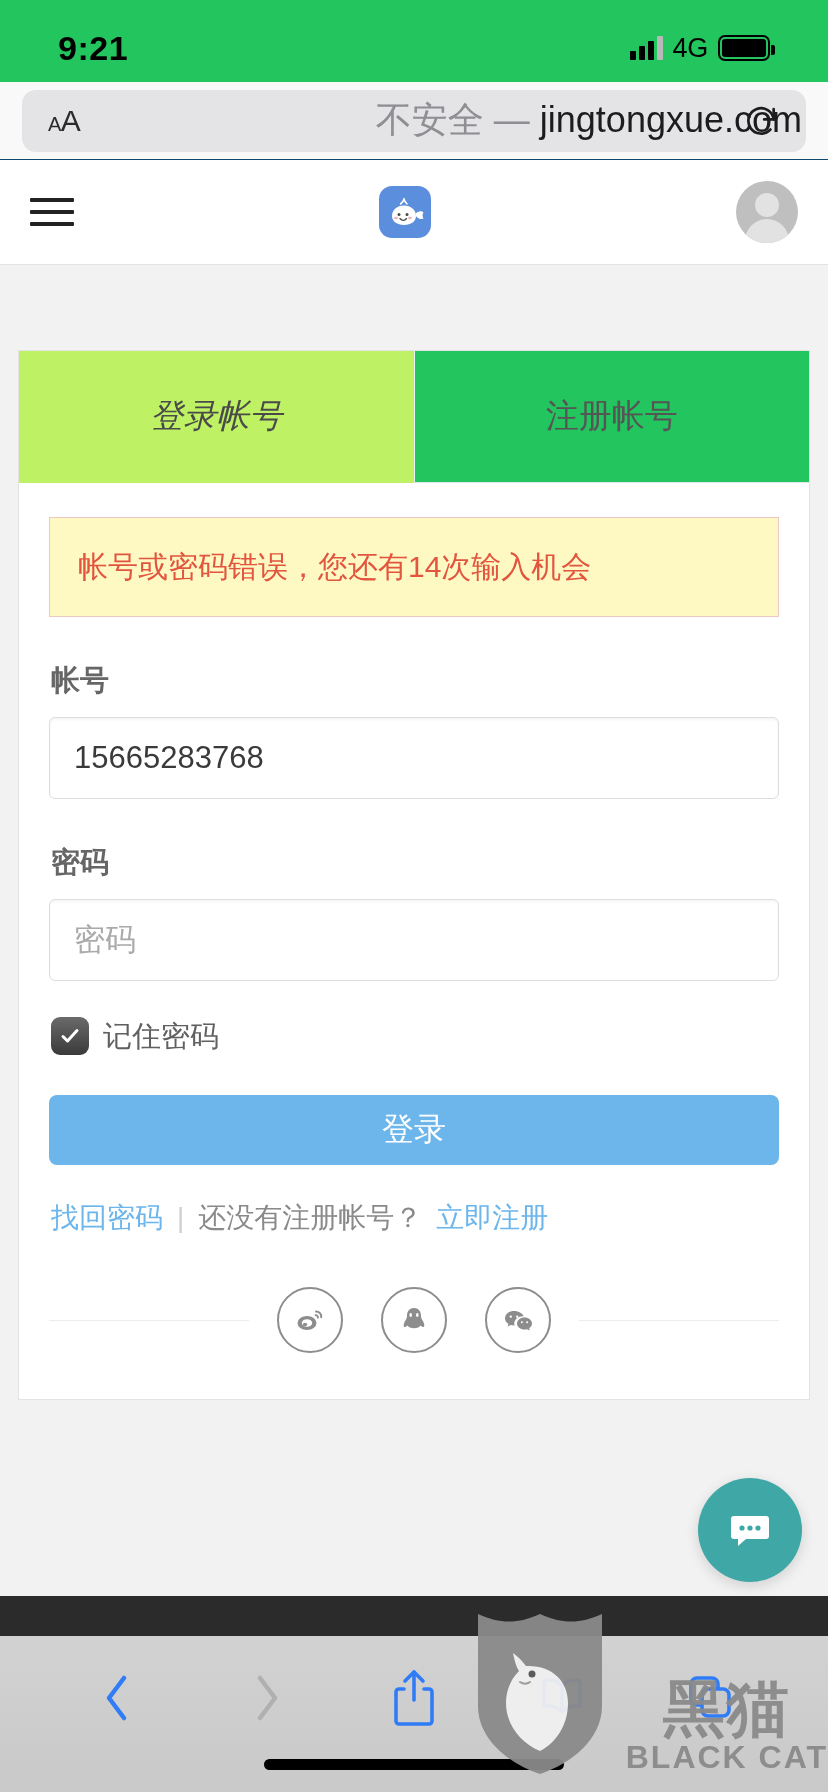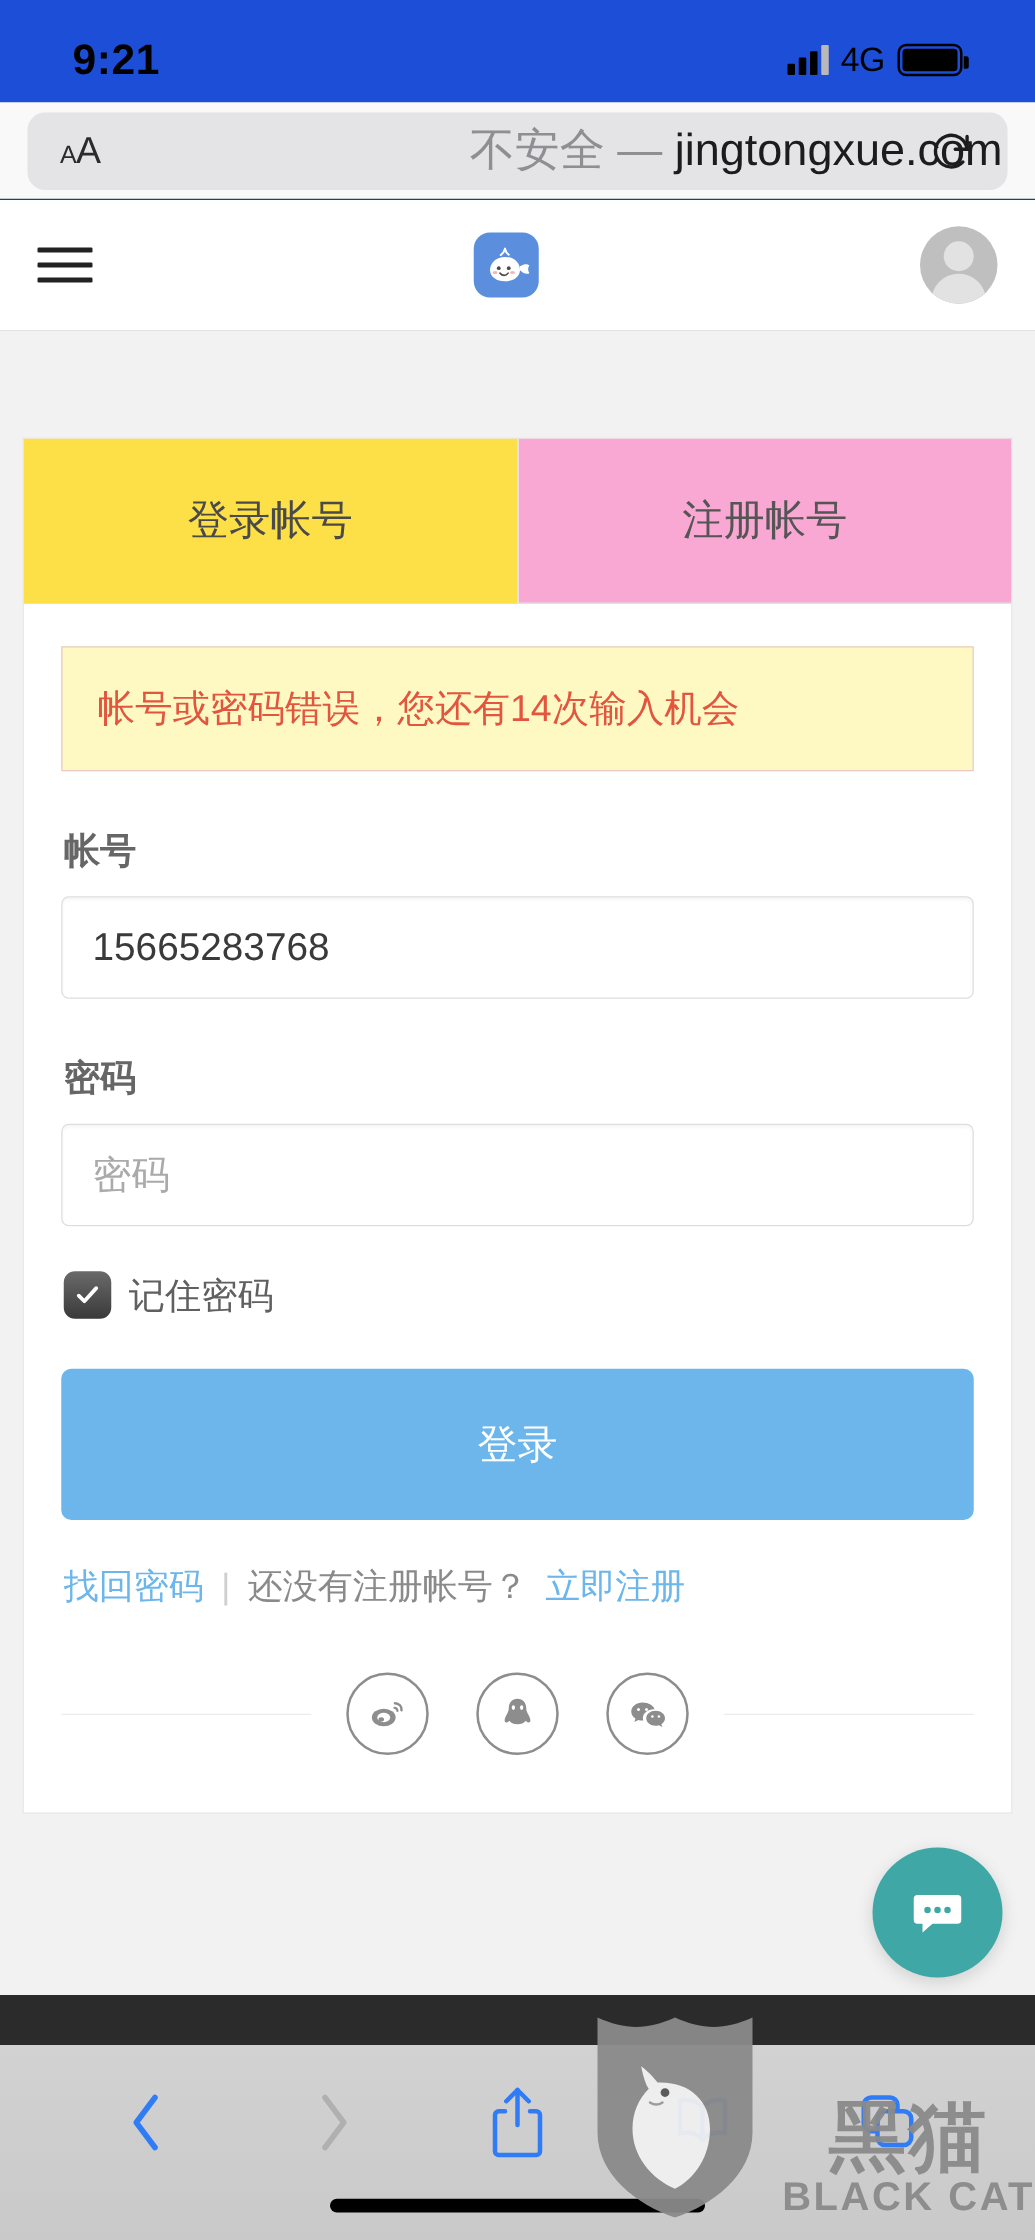--- a/index.html
+++ b/index.html
@@ -7,21 +7,21 @@
     width: 828px; height: 1792px;
     font-family: "Liberation Sans", "DejaVu Sans", sans-serif;
     background: #ffffff;
     overflow: hidden;
   }
   .phone { position: relative; width: 828px; height: 1792px; background: #f2f2f2; }
 
   
   .statusbar {
     position: absolute; top: 0; left: 0; right: 0; height: 82px;
-    background: #1d4ed8;
+    background: #22c55e;
     display: flex; align-items: center; justify-content: space-between;
     padding: 14px 58px 0 58px;
   }
   .status-time { font-size: 34px; font-weight: 600; color: #000; letter-spacing: .5px; }
   .status-right { display: flex; align-items: center; gap: 10px; }
   .sig { display: flex; align-items: flex-end; gap: 3px; height: 24px; }
   .sig i { display: block; width: 6px; background: #000; border-radius: 1px; }
   .sig i:nth-child(1){ height: 9px; }
   .sig i:nth-child(2){ height: 14px; }
   .sig i:nth-child(3){ height: 19px; }
@@ -69,25 +69,25 @@
 
   .card {
     position: absolute; left: 18px; right: 18px; top: 85px;
     background: #fff; border: 1px solid #e3e3e3;
   }
 
   
   .tabs { display:flex; height: 132px; }
   .tab {
     flex: 1; display:flex; align-items:center; justify-content:center;
-    font-size: 33px; color: #555; background: #f9a8d4;
+    font-size: 33px; color: #555; background: #22c55e;
     border-bottom: 1px solid #dfe6ea; border-left: 1px solid #e6eef3;
   }
   .tab:first-child { border-left: none; }
-  .tab.active { background: #fde047; color: #4a4a4a; border-bottom-color: transparent; }
+  .tab.active { background: #bef264; color: #4a4a4a; border-bottom-color: transparent; font-style: italic; }
 
   .form { padding: 34px 30px 0 30px; }
 
   .alert {
     border: 1px solid #eccac1; background: #fef9c3;
     height: 100px; display:flex; align-items:center; padding: 0 28px;
     font-size: 30px; color: #e2553f;
   }
 
   .field-label { font-size: 29px; color: #666; font-weight: 700; margin: 44px 0 16px 2px; }
@@ -102,21 +102,21 @@
   .remember { display:flex; gap: 14px; margin: 36px 0 0 2px; }
   .cbox {
     width: 38px; height: 38px; border-radius: 9px;
     background: linear-gradient(#6a6a6a, #3a3a3a);
     display:flex; align-items:center; justify-content:center;
   }
   .cbox svg { display:block; }
   .remember-label { font-size: 29px; color: #606060; }
 
   .login-btn {
-    margin-top: 38px; height: 121px; border-radius: 8px;
+    margin-top: 38px; height: 70px; border-radius: 8px;
     background: #6cb6ec; color:#fff; font-size: 32px;
     display:flex; align-items:center; justify-content:center;
     border: none; width: 100%; font-family: inherit;
   }
 
   .links { display:flex; align-items:center; gap: 14px; margin-top: 34px; margin-left: 2px; font-size: 28px; }
   .link { color: #6cb6ec; }
   .sep { color: #cfcfcf; }
   .muted { color: #8a8a8a; }
 

